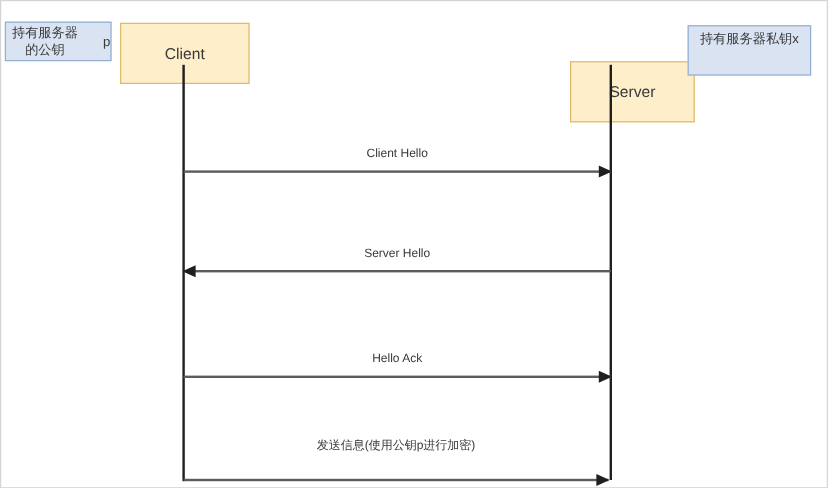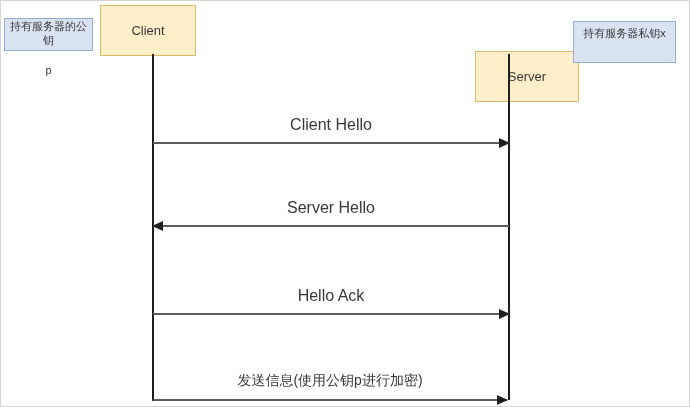--- a/index.html
+++ b/index.html
@@ -15,35 +15,35 @@
   }
   
   .actor {
     position:absolute;
     box-sizing:border-box;
     background:#feeec9;
     border:1px solid #ddb96a;
     display:flex; align-items:center; justify-content:center;
     font-size:13px;
   }
-  .actor.client { left:99px; top:4px; width:96px; height:51px; }
+  .actor.client { left:99px; top:18px; width:108px; height:51px; }
   .actor.server { left:474px; top:2px; width:104px; height:51px;margin-top:48px; }
   
   .note {
     position:absolute;
     box-sizing:border-box;
     background:#d9e3f2;
     border:1px solid #93aed2;
     font-size:11px;
     text-align:center;
     color:#3a3a3a;
   }
   .note.left {
     left:3px; top:17px; width:89px; height:33px;
-    display:flex; flex-direction:column; align-items:center; justify-content:flex-start;
+    display:flex; flex-direction:row; align-items:center; justify-content:flex-end;
     line-height:14px;
     gap:16px;
   }
   .note.right {
     left:572px; top:20px; width:103px; height:42px;
     line-height:23px;
   }
   
   .lifeline {
     position:absolute;
@@ -54,23 +54,23 @@
   .lifeline.server { left:507px; top:53px; height:346px; }
   
   .msg { position:absolute; left:152px; width:356px; height:0; }
   .msg.short { width:354px; }
   .msg-line {
     position:absolute; left:0; right:0; top:-1px; height:2px;
     background:#5c5c5c;
   }
   .msg-label {
     position:absolute; left:0; right:0; bottom:9px;
-    text-align:center; font-size:16px; white-space:nowrap;
+    text-align:center; font-size:10px; white-space:nowrap;
   }
-  .msg-label.cjk { font-size:14px; bottom:10px; }
+  .msg-label.cjk { font-size:10px; bottom:22px; }
   .arrowhead { position:absolute; width:0; height:0; border-style:solid; }
   .arrowhead.right {
     right:-1px; top:-5px;
     border-width:5px 0 5px 11px;
     border-color:transparent transparent transparent #1f1f1f;
   }
   .arrowhead.left {
     left:-1px; top:-5px;
     border-width:5px 11px 5px 0;
     border-color:transparent #1f1f1f transparent transparent;

